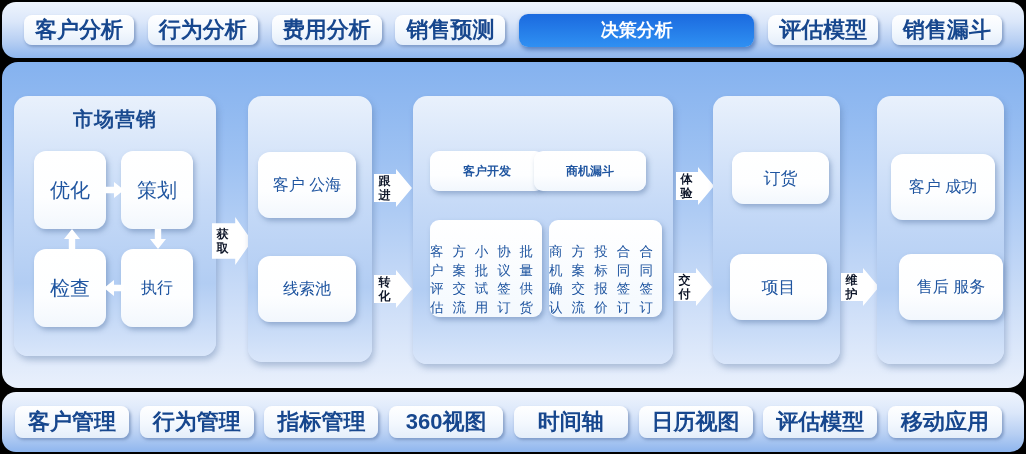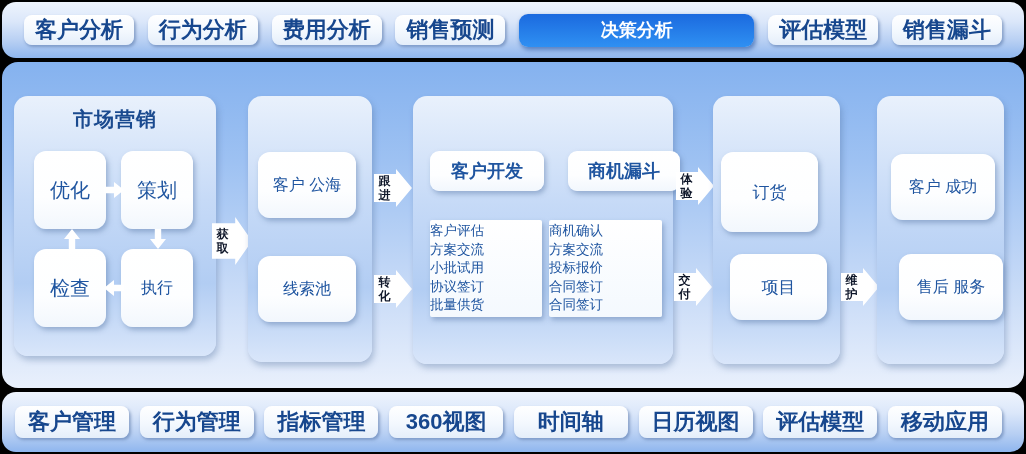--- a/index.html
+++ b/index.html
@@ -37,26 +37,26 @@
   .p4{left:711px;width:127px;height:268px;}
   .p5{left:875px;width:127px;height:268px;}
 
   .ptitle{position:absolute;left:0;top:10px;width:100%;text-align:center;
           font-size:20px;font-weight:600;color:#1a4a8f;letter-spacing:1px;}
 
   .wbox{position:absolute;border-radius:12px;color:#1f55a0;
         background:linear-gradient(180deg,#ffffff 0%,#fdfeff 60%,#f2f7fd 100%);
         box-shadow:2px 3px 5px rgba(96,125,170,.5);
         display:flex;align-items:center;justify-content:center;white-space:pre;}
-  .hbox{font-weight:700;font-size:18px;border-radius:9px;}
+  .hbox{font-weight:700;font-size:12px;border-radius:9px;}
 
-  .list{position:absolute;border-radius:2px;color:#1f55a0;
+  .list{position:absolute;border-radius:9px;color:#1f55a0;
         background:linear-gradient(180deg,#ffffff 0%,#f4f9fe 100%);
         box-shadow:2px 3px 5px rgba(96,125,170,.5);
-        display:flex;flex-direction:column;align-items:flex-start;justify-content:center;
+        display:flex;flex-direction:row;align-items:flex-end;justify-content:center;
         font-size:13.5px;line-height:18.5px;}
 
   
   .tri{position:absolute;width:20px;height:16px;background:#ffffff;
        clip-path:polygon(0 30%,50% 30%,50% 0,100% 50%,50% 100%,50% 70%,0 70%);}
   .tri.down{transform:rotate(90deg);}
   .tri.left{transform:rotate(180deg);}
   .tri.up{transform:rotate(-90deg);}
 
   
@@ -106,21 +106,21 @@
 
     <div class="barrow" style="left:372px;top:107px;width:38px;height:38px;">
       <span class="blabel">跟进</span>
     </div>
     <div class="barrow" style="left:372px;top:208px;width:38px;height:38px;">
       <span class="blabel">转化</span>
     </div>
 
     <div class="panel p3">
       <div class="wbox hbox" style="left:17px;top:55px;width:114px;height:40px;">客户开发</div>
-      <div class="wbox hbox" style="left:155px;top:55px;width:112px;height:40px;">商机漏斗</div>
+      <div class="wbox hbox" style="left:121px;top:55px;width:112px;height:40px;">商机漏斗</div>
       <div class="list" style="left:17px;top:124px;width:112px;height:97px;">
         <div>客户评估</div>
         <div>方案交流</div>
         <div>小批试用</div>
         <div>协议签订</div>
         <div>批量供货</div>
       </div>
       <div class="list" style="left:136px;top:124px;width:113px;height:97px;">
         <div>商机确认</div>
         <div>方案交流</div>
@@ -131,21 +131,21 @@
     </div>
 
     <div class="barrow" style="left:674px;top:105px;width:38px;height:38px;">
       <span class="blabel">体验</span>
     </div>
     <div class="barrow" style="left:672px;top:206px;width:38px;height:38px;">
       <span class="blabel">交付</span>
     </div>
 
     <div class="panel p4">
-      <div class="wbox" style="left:8px;top:56px;width:97px;height:80px;font-size:17px;">订货</div>
+      <div class="wbox" style="left:19px;top:56px;width:97px;height:52px;font-size:17px;">订货</div>
       <div class="wbox" style="left:17px;top:158px;width:97px;height:66px;font-size:17px;">项目</div>
     </div>
 
     <div class="barrow" style="left:839px;top:174px;width:38px;height:38px;margin-top:32px;">
       <span class="blabel">维护</span>
     </div>
 
     <div class="panel p5">
       <div class="wbox" style="left:14px;top:58px;width:104px;height:66px;font-size:16px;">客户 成功</div>
       <div class="wbox" style="left:14px;top:158px;width:104px;height:66px;font-size:16px;margin-left:8px;">售后 服务</div>

